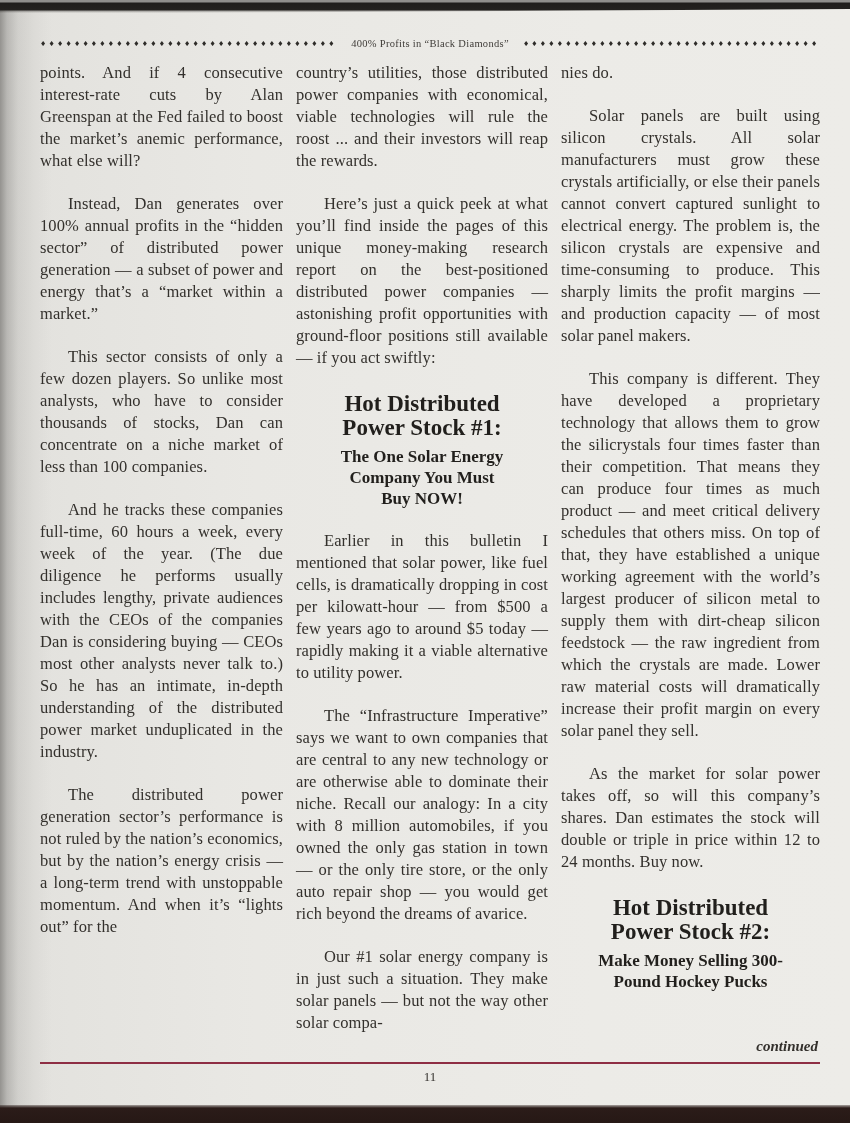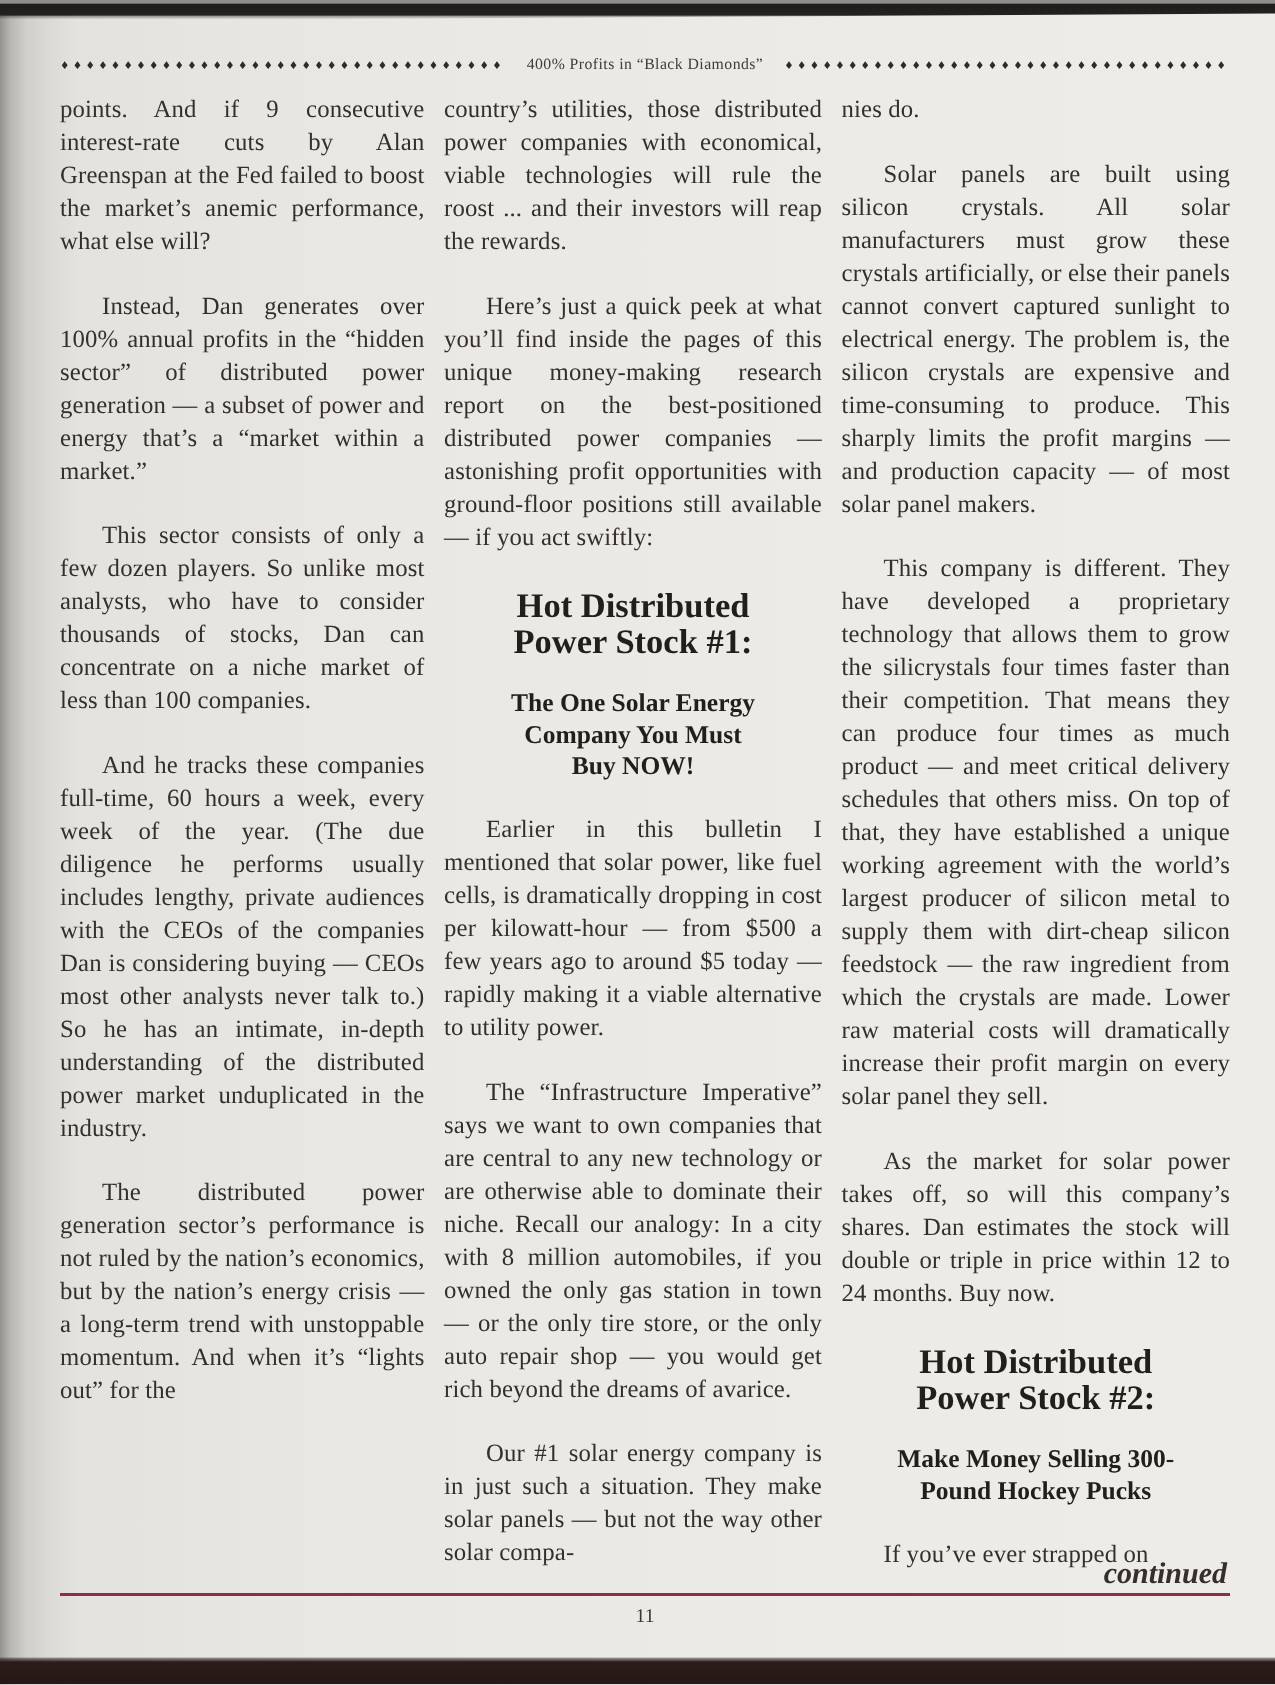--- a/index.html
+++ b/index.html
@@ -48,25 +48,25 @@
     font-size: 16.5px; line-height: 22px;
     text-indent: 28px; letter-spacing: 0.1px;
   }
   .col p.noindent { text-indent: 0; }
   .col > :first-child { margin-top: 0; }
   .heading { margin-top: 23px; text-align: center; color: #211f1c; }
   .h-big {
     font-weight: bold; font-size: 23px; line-height: 24px; white-space: pre-line;
   }
   .h-small {
-    font-weight: bold; font-size: 17px; line-height: 21px; margin-top: 18px; white-space: pre-line;
+    font-weight: bold; font-size: 17px; line-height: 21px; margin-top: 6px; white-space: pre-line;
   }
   .continued {
     position: absolute; top: 1038px; right: 32px;
-    font-size: 20px; font-style: italic; font-weight: bold; color: #33302c; text-align: right;
+    font-size: 15px; font-style: italic; font-weight: bold; color: #33302c; text-align: right;
   }
   .footer-rule {
     position: absolute; top: 1062px; left: 40px; width: 780px; height: 2px;
     background: var(--rule-color, #8e2e44);
   }
   .page-number {
     position: absolute; top: 1069px; left: 40px; width: 780px;
     text-align: center; font-size: 13px; color: #383532;
   }
 </style>
@@ -77,21 +77,21 @@
   <div class="edge-top"></div>
 
   <div class="header">
     <span class="diamonds">♦♦♦♦♦♦♦♦♦♦♦♦♦♦♦♦♦♦♦♦♦♦♦♦♦♦♦♦♦♦♦♦♦♦♦♦</span>
     <span class="header-title">400% Profits in “Black Diamonds”</span>
     <span class="diamonds">♦♦♦♦♦♦♦♦♦♦♦♦♦♦♦♦♦♦♦♦♦♦♦♦♦♦♦♦♦♦♦♦♦♦♦♦</span>
   </div>
 
   <div class="columns">
     <div class="col col-1">
-        <p class="noindent">points. And if 9 consecutive interest-rate cuts by Alan Greenspan at the Fed failed to boost the market’s anemic performance, what else will?</p>
+        <p class="noindent">points. And if 4 consecutive interest-rate cuts by Alan Greenspan at the Fed failed to boost the market’s anemic performance, what else will?</p>
         <p>Instead, Dan generates over 100% annual profits in the “hidden sector” of distributed power generation — a subset of power and energy that’s a “market within a market.”</p>
         <p>This sector consists of only a few dozen players. So unlike most analysts, who have to consider thousands of stocks, Dan can concentrate on a niche market of less than 100 companies.</p>
         <p>And he tracks these companies full-time, 60 hours a week, every week of the year. (The due diligence he performs usually includes lengthy, private audiences with the CEOs of the companies Dan is considering buying — CEOs most other analysts never talk to.) So he has an intimate, in-depth understanding of the distributed power market unduplicated in the industry.</p>
         <p>The distributed power generation sector’s performance is not ruled by the nation’s economics, but by the nation’s energy crisis — a long-term trend with unstoppable momentum. And when it’s “lights out” for the</p>
       </div>
     <div class="col col-2">
         <p class="noindent">country’s utilities, those distributed power companies with economical, viable technologies will rule the roost ... and their investors will reap the rewards.</p>
         <p>Here’s just a quick peek at what you’ll find inside the pages of this unique money-making research report on the best-positioned distributed power companies — astonishing profit opportunities with ground-floor positions still available — if you act swiftly:</p>
         <div class="heading">
           <div class="h-big">Hot Distributed
@@ -108,21 +108,20 @@
         <p class="noindent">nies do.</p>
         <p>Solar panels are built using silicon crystals. All solar manufacturers must grow these crystals artificially, or else their panels cannot convert captured sunlight to electrical energy. The problem is, the silicon crystals are expensive and time-consuming to produce. This sharply limits the profit margins — and production capacity — of most solar panel makers.</p>
         <p>This company is different. They have developed a proprietary technology that allows them to grow the silicrystals four times faster than their competition. That means they can produce four times as much product — and meet critical delivery schedules that others miss. On top of that, they have established a unique working agreement with the world’s largest producer of silicon metal to supply them with dirt-cheap silicon feedstock — the raw ingredient from which the crystals are made. Lower raw material costs will dramatically increase their profit margin on every solar panel they sell.</p>
         <p>As the market for solar power takes off, so will this company’s shares. Dan estimates the stock will double or triple in price within 12 to 24 months. Buy now.</p>
         <div class="heading">
           <div class="h-big">Hot Distributed
 Power Stock #2:</div>
           <div class="h-small">Make Money Selling 300-
 Pound Hockey Pucks</div>
         </div>
-        <p>If you’ve ever strapped on</p>
       </div>
   </div>
 
   <div class="continued">continued</div>
   <div class="footer-rule"></div>
   <div class="page-number">11</div>
 
   <div class="edge-bottom"></div>
 </div>
 

